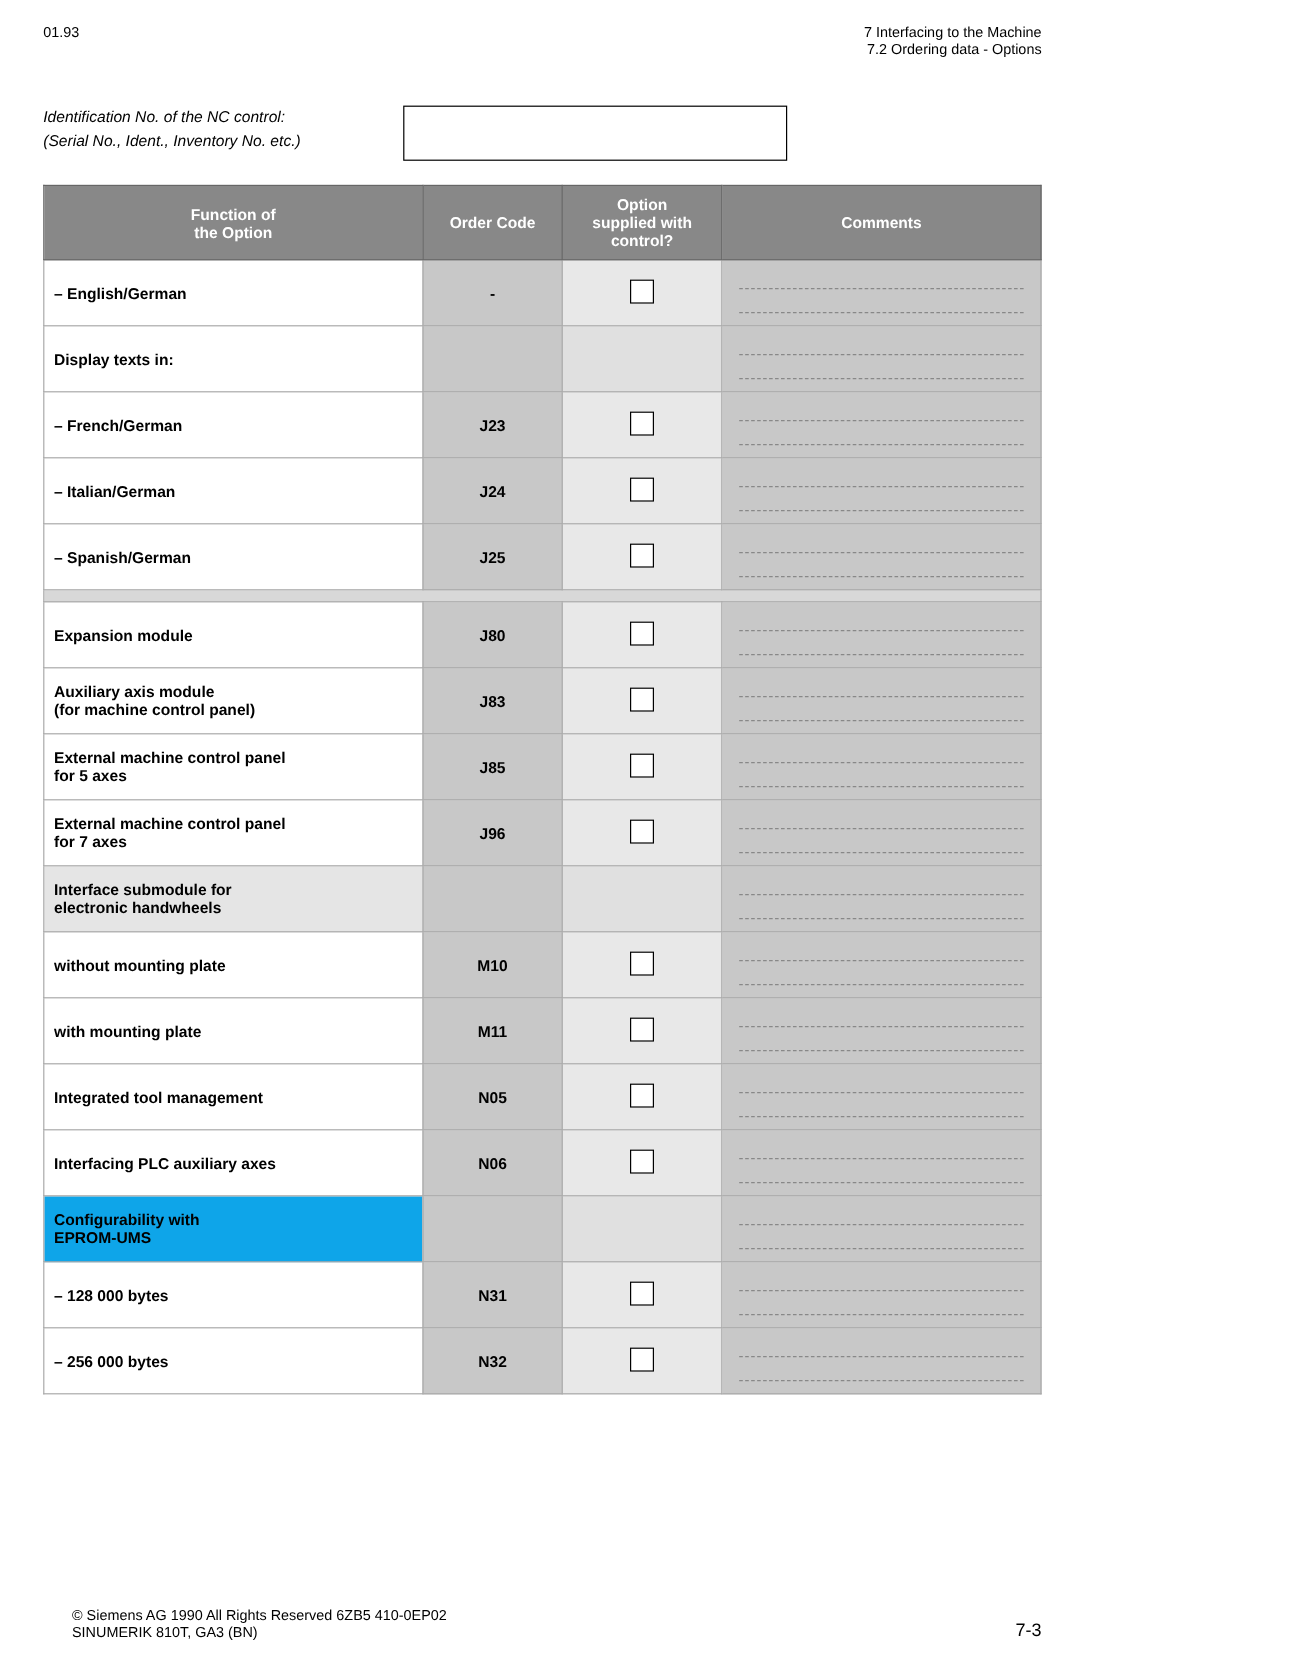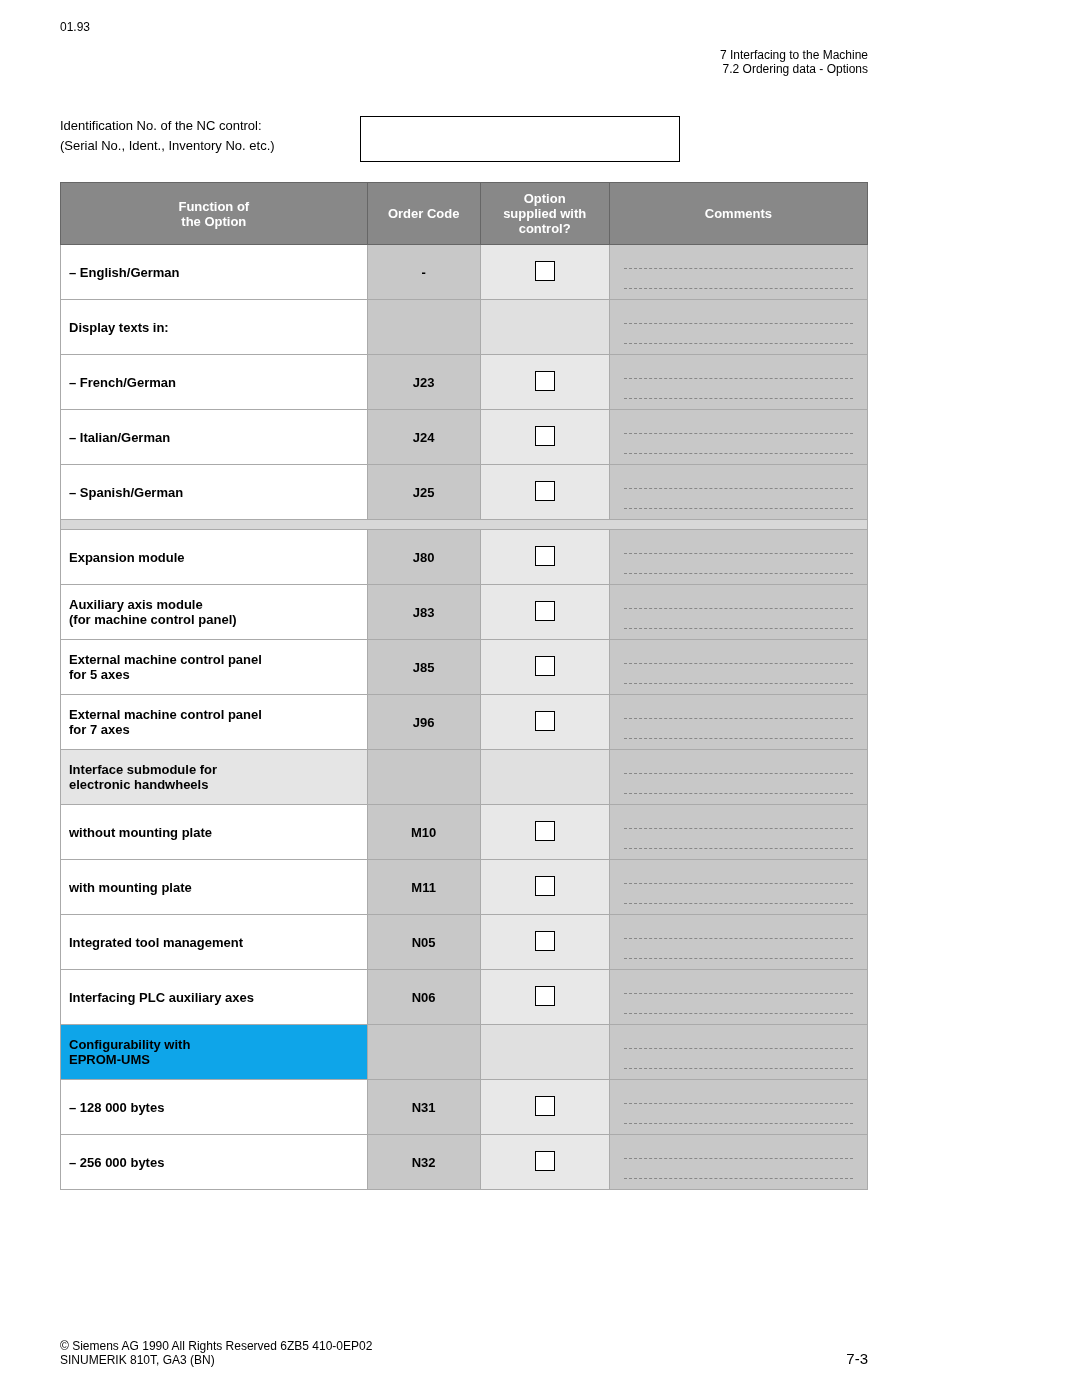--- a/index.html
+++ b/index.html
@@ -9,45 +9,46 @@
       background: #fff;
       color: #000;
       width: 1080px;
       min-height: 1397px;
       position: relative;
     }
 
     .page {
       width: 928px;
       min-height: 1397px;
-      padding: 20px 60px 60px 60px;
+      padding: 20px 60px 60px 36px;
       position: relative;
     }
 
     
     .page-header {
       display: flex;
       justify-content: space-between;
       margin-bottom: 40px;
       font-size: 12px;
     }
     .page-header-left { }
-    .page-header-right { text-align: right; margin-top: 28px; }
+    .page-header-right { text-align: right; }
 
     
     .id-section {
       display: flex;
       align-items: flex-start;
       margin-bottom: 20px;
       gap: 20px;
     }
     .id-label {
       font-size: 13px;
       line-height: 1.5;
       min-width: 280px;
+      font-style: italic;
     }
     .id-box {
       border: 1px solid #000;
       width: 320px;
       height: 46px;
     }
 
     
     .main-table {
       width: 100%;

